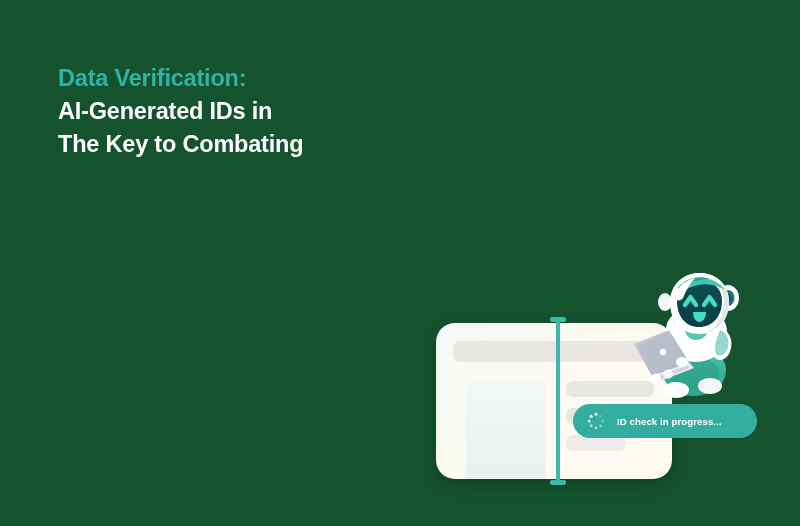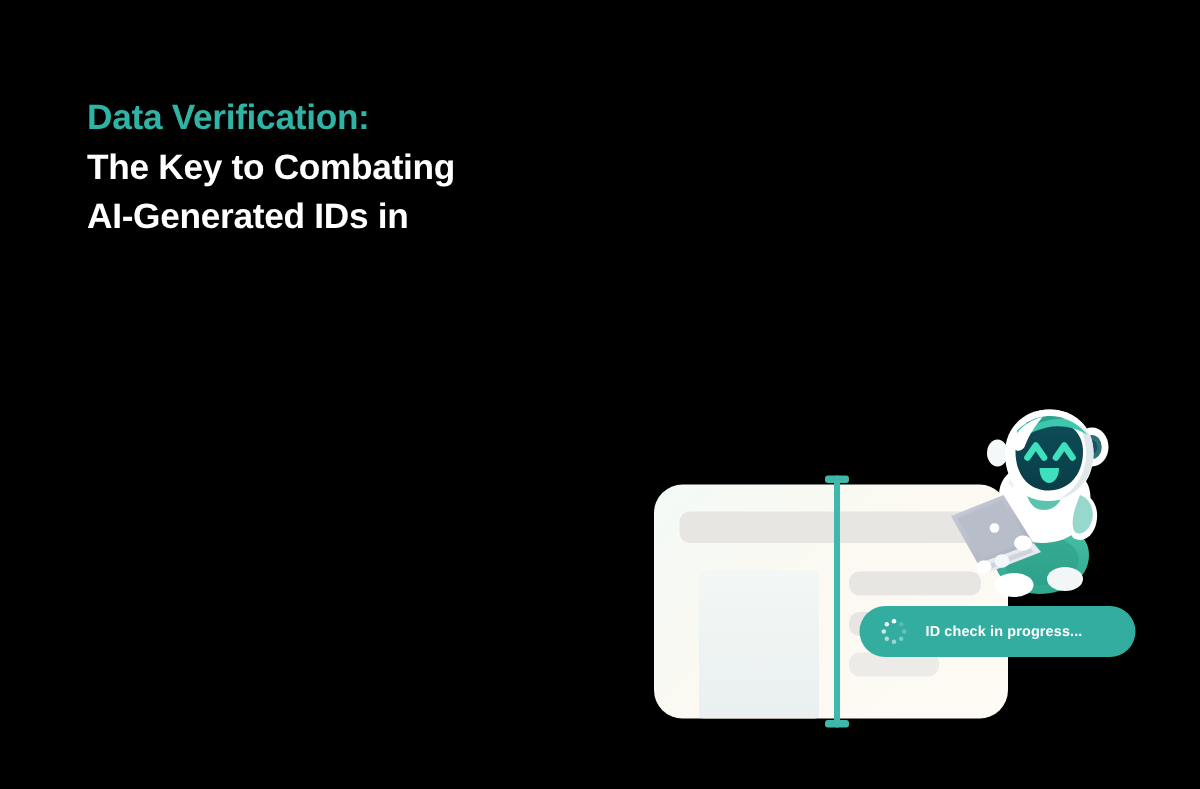--- a/index.html
+++ b/index.html
@@ -5,21 +5,21 @@
   html, body {
     margin: 0;
     padding: 0;
     background: #07364b;
   }
   #stage {
     position: relative;
     width: 800px;
     height: 526px;
     overflow: hidden;
-    background: #000000;
+    background: #14532d;
     font-family: "Liberation Sans", sans-serif;
     -webkit-font-smoothing: antialiased;
   }
 
   
   #headline {
     position: absolute;
     left: 58px;
     top: 62px;
     width: 420px;
@@ -141,22 +141,22 @@
   }
   #robot svg { display: block; }
 </style>
 </head>
 <body>
 
 <div id="stage">
 
   <div id="headline">
     <span class="hl-line hl-accent">Data Verification:</span>
+    <span class="hl-line hl-white">AI-Generated IDs in</span>
     <span class="hl-line hl-white">The Key to Combating</span>
-    <span class="hl-line hl-white">AI-Generated IDs in</span>
   </div>
 
   <div id="illo">
 
     <div id="id-card">
 
       <div class="ph-bar" id="ph-top"></div>
       <div class="ph-bar" id="ph-r1"></div>
       <div class="ph-bar" id="ph-r2"></div>
       <div class="ph-bar" id="ph-r3"></div>

